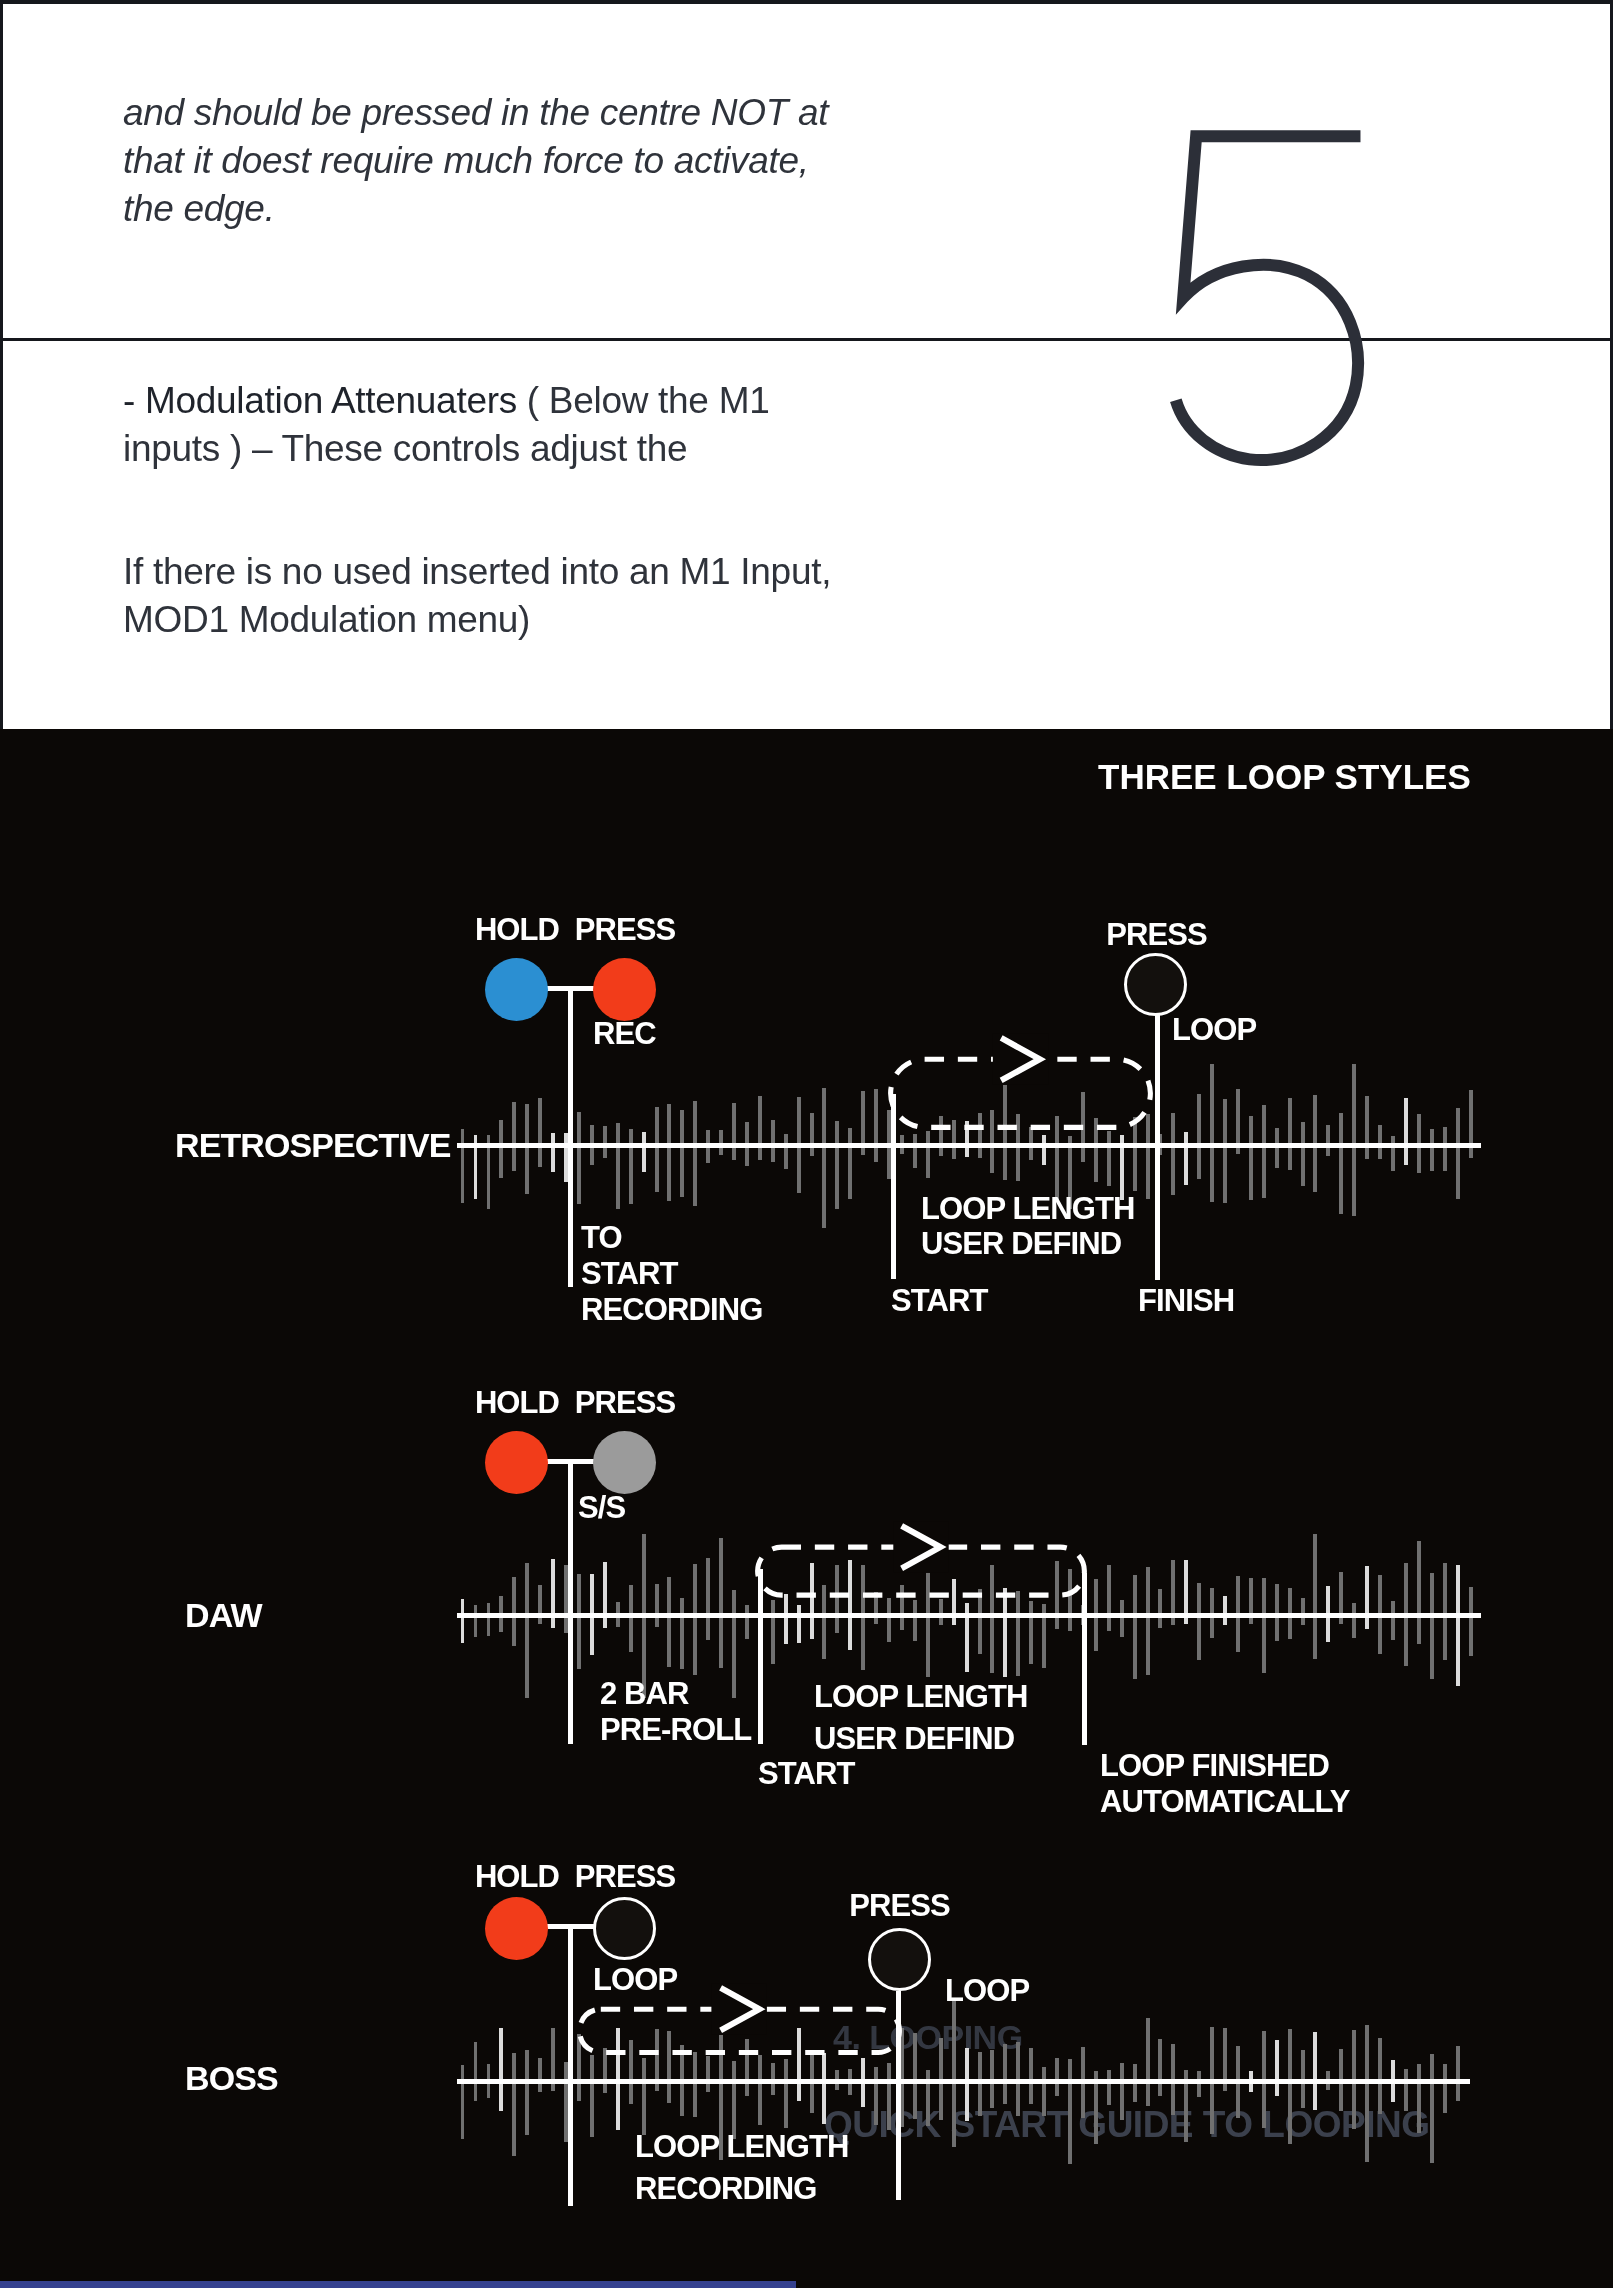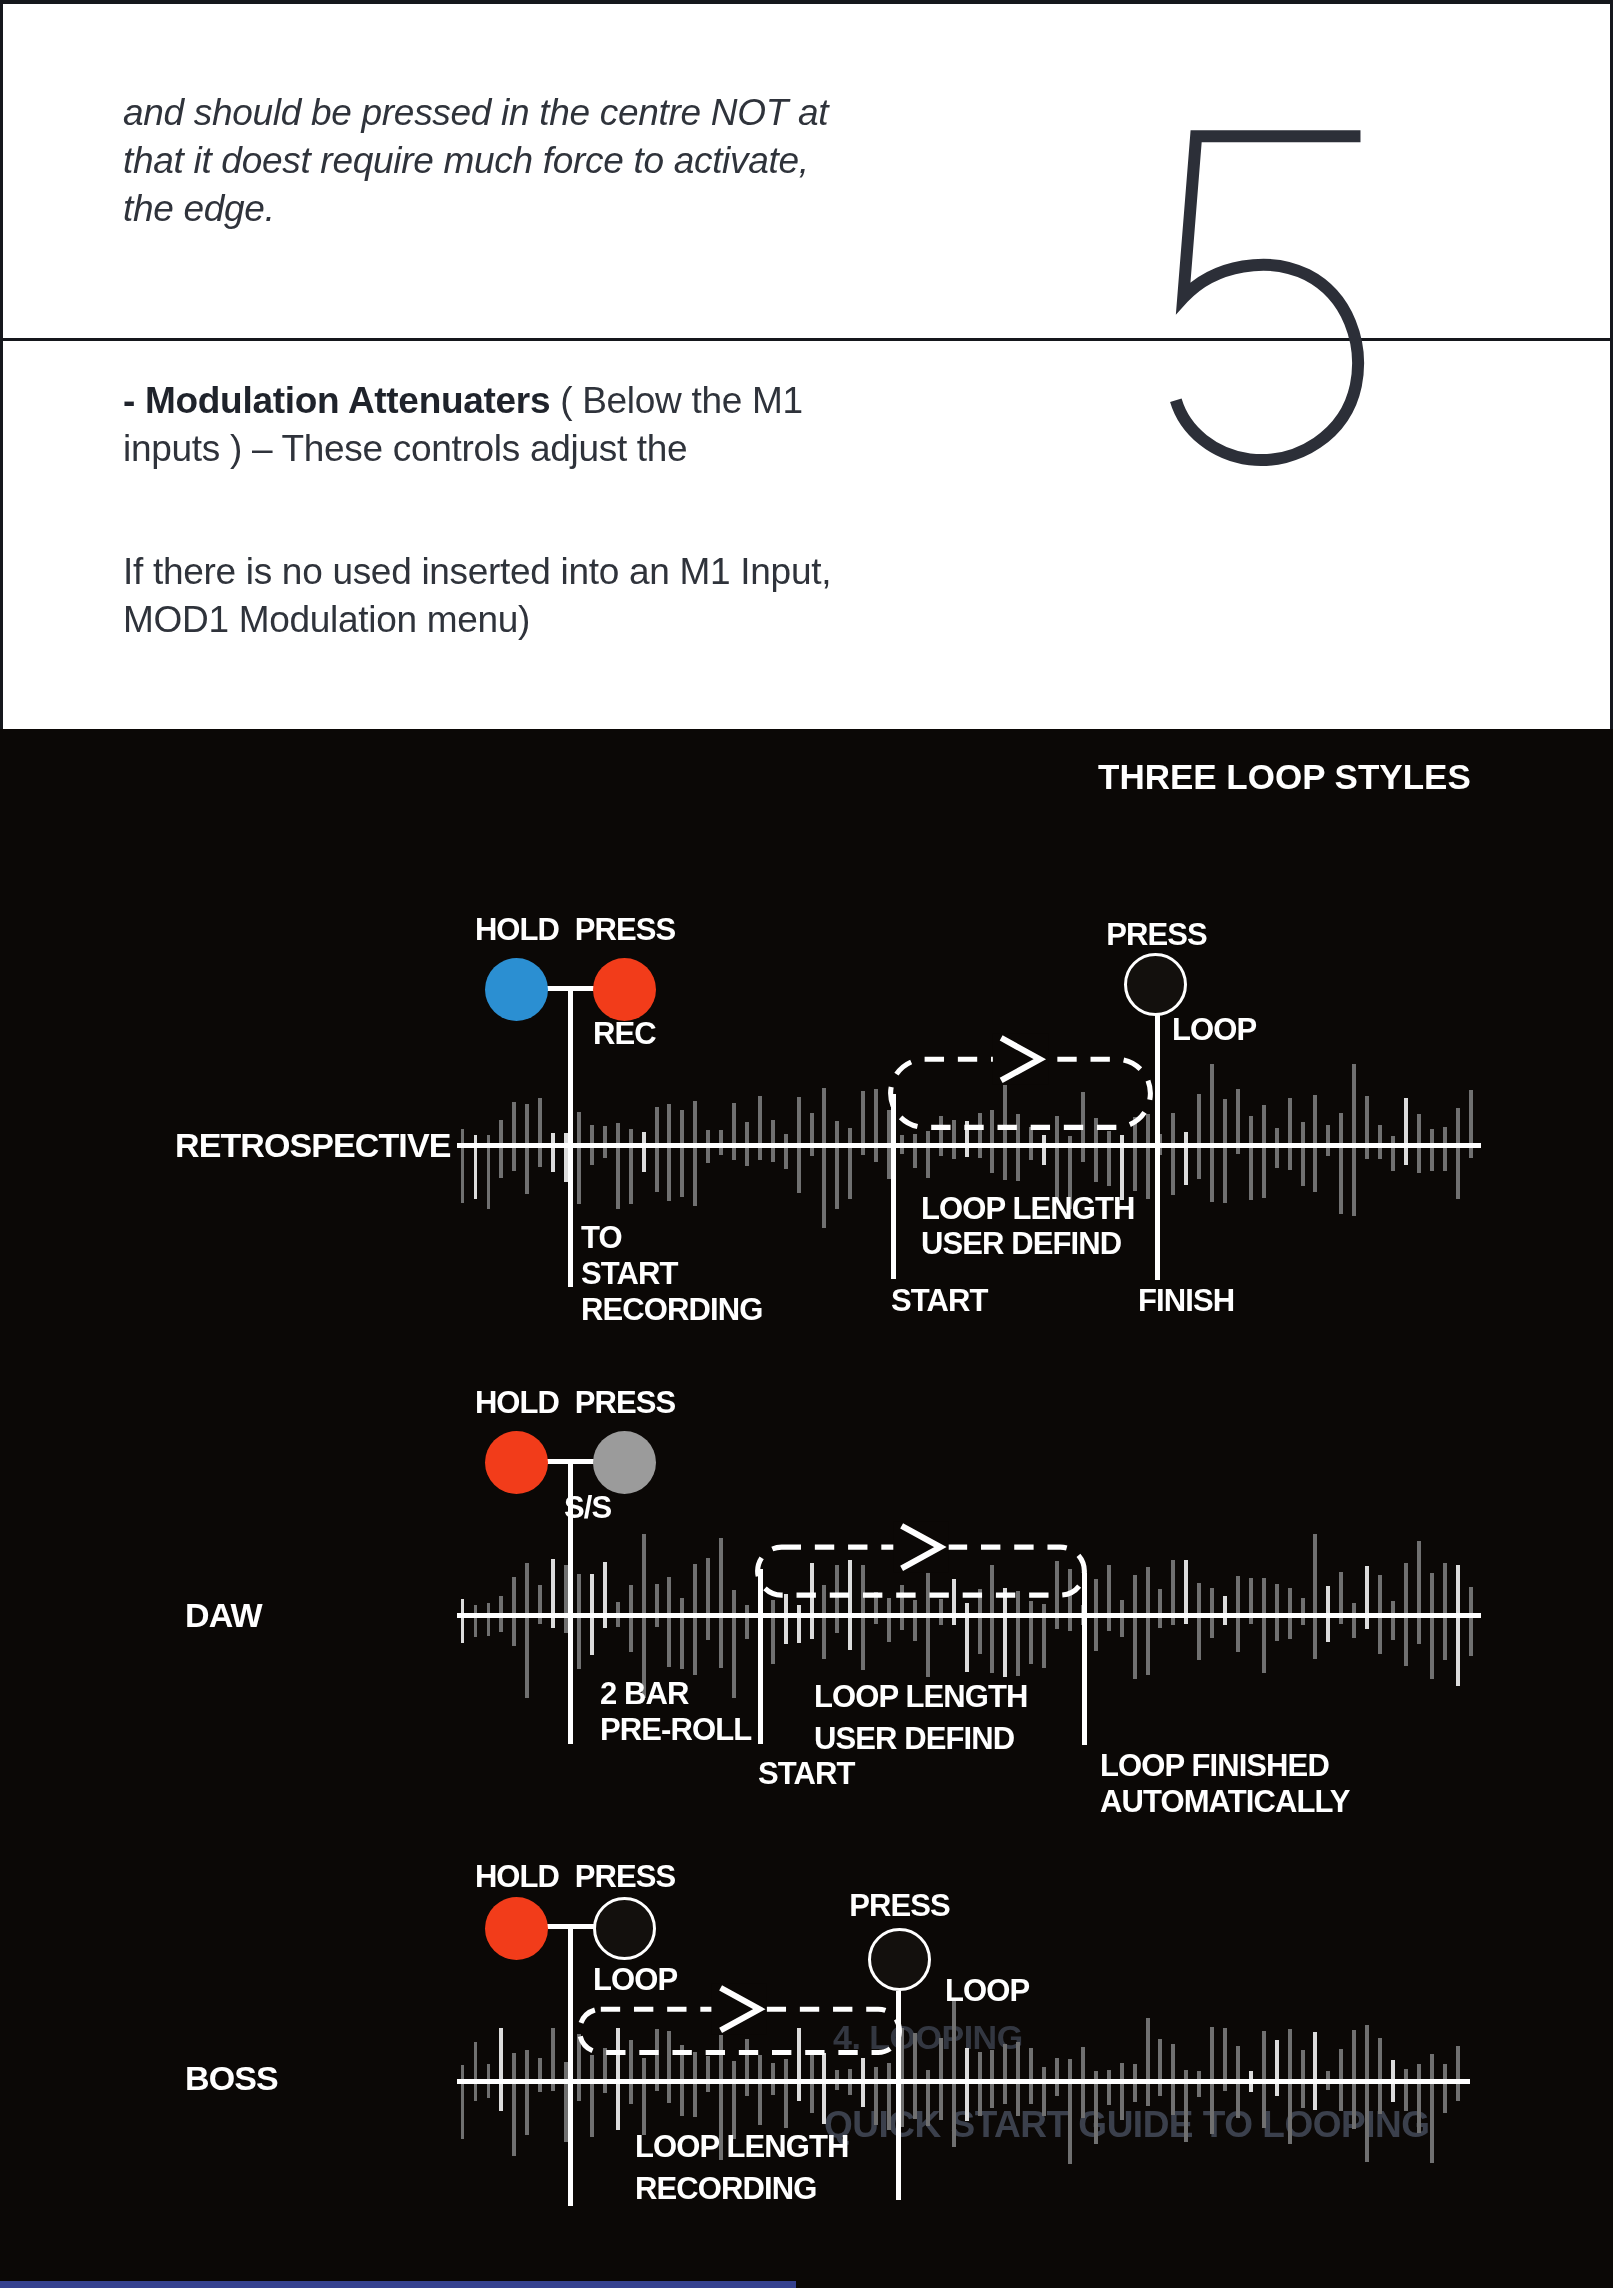--- a/index.html
+++ b/index.html
@@ -2,21 +2,21 @@
 <html style="--bg: #0B0806; --blue: #2B8FD2; --red: #F23C1A; --gray-circle: #9B9B9B; --wave-gray: #707070; --wave-bright: #DCDCDC; --wm: #3B404C; --footer-blue: #35418F; --ink: #2F333B;font-size:14.8px"><head>
 <meta charset="utf-8">
 <style>
   html,body{margin:0;padding:0;}
   body{width:1613px;height:2289px;position:relative;background:#ffffff;
        font-family:"Liberation Sans",sans-serif;overflow:hidden;}
   
   .rule{position:absolute;background:#15171c;}
   .para{position:absolute;font-size:37px;line-height:48px;color:var(--ink);letter-spacing:-0.3px;}
   .para.it{font-style:italic;}
-  .para .bold{font-weight:700;color:#1f232b;}
+  .para .bold{font-weight:400;color:#1f232b;}
   .five{position:absolute;}
   .five path{fill:none;stroke:#2c2f38;stroke-width:13;stroke-linejoin:miter;stroke-linecap:butt;}
   
   .black{position:absolute;left:0;top:729px;width:1613px;height:1560px;background:var(--bg);}
   .lbl{position:absolute;color:#ffffff;font-weight:700;font-size:31px;line-height:36px;
        letter-spacing:-0.9px;white-space:nowrap;z-index:4;}
   .lbl.center{text-align:center;}
   .name{font-size:34px;}
   .title{font-size:35px;text-align:right;letter-spacing:0;}
   .circle{position:absolute;width:63px;height:63px;border-radius:50%;z-index:4;}
@@ -272,21 +272,21 @@
     <div class="bar" style="left: 1012px; top: 57px; height: 69px; width: 3.7px; background: var(--wave-gray);"></div>
   </div>
 <div class="hline" style="left:457px;top:1613px;width:1024px"></div>
 
 <div class="lbl center" style="left:469px;top:1385px;width:96px">HOLD</div>
 <div class="lbl center" style="left:568px;top:1385px;width:114px">PRESS</div>
 <div class="circle" style="left:485px;top:1431px;background:var(--red)"></div>
 <div class="circle" style="left:593px;top:1431px;background:var(--gray-circle)"></div>
 <div class="hline" style="left:546px;top:1459px;width:48px"></div>
 <div class="vline" style="left:568px;top:1463px;height:281px"></div>
-<div class="lbl" style="left:564px;top:1490px">S/S</div>
+<div class="lbl" style="left:578px;top:1490px">S/S</div>
 
 <div class="lbl" style="left:600px;top:1676px">
   <div>2 BAR</div>
   <div>PRE-ROLL</div>
 </div>
 
 <svg class="cap" style="left:753px;top:1510px" width="336" height="137" viewBox="0 0 364 148">
   <rect class="dash" x="5" y="40" width="354" height="52" rx="26"></rect>
   <rect class="mask" x="152" y="12" width="60" height="56"></rect>
   <polyline class="chev" points="161,17 203,40 161,63"></polyline>

